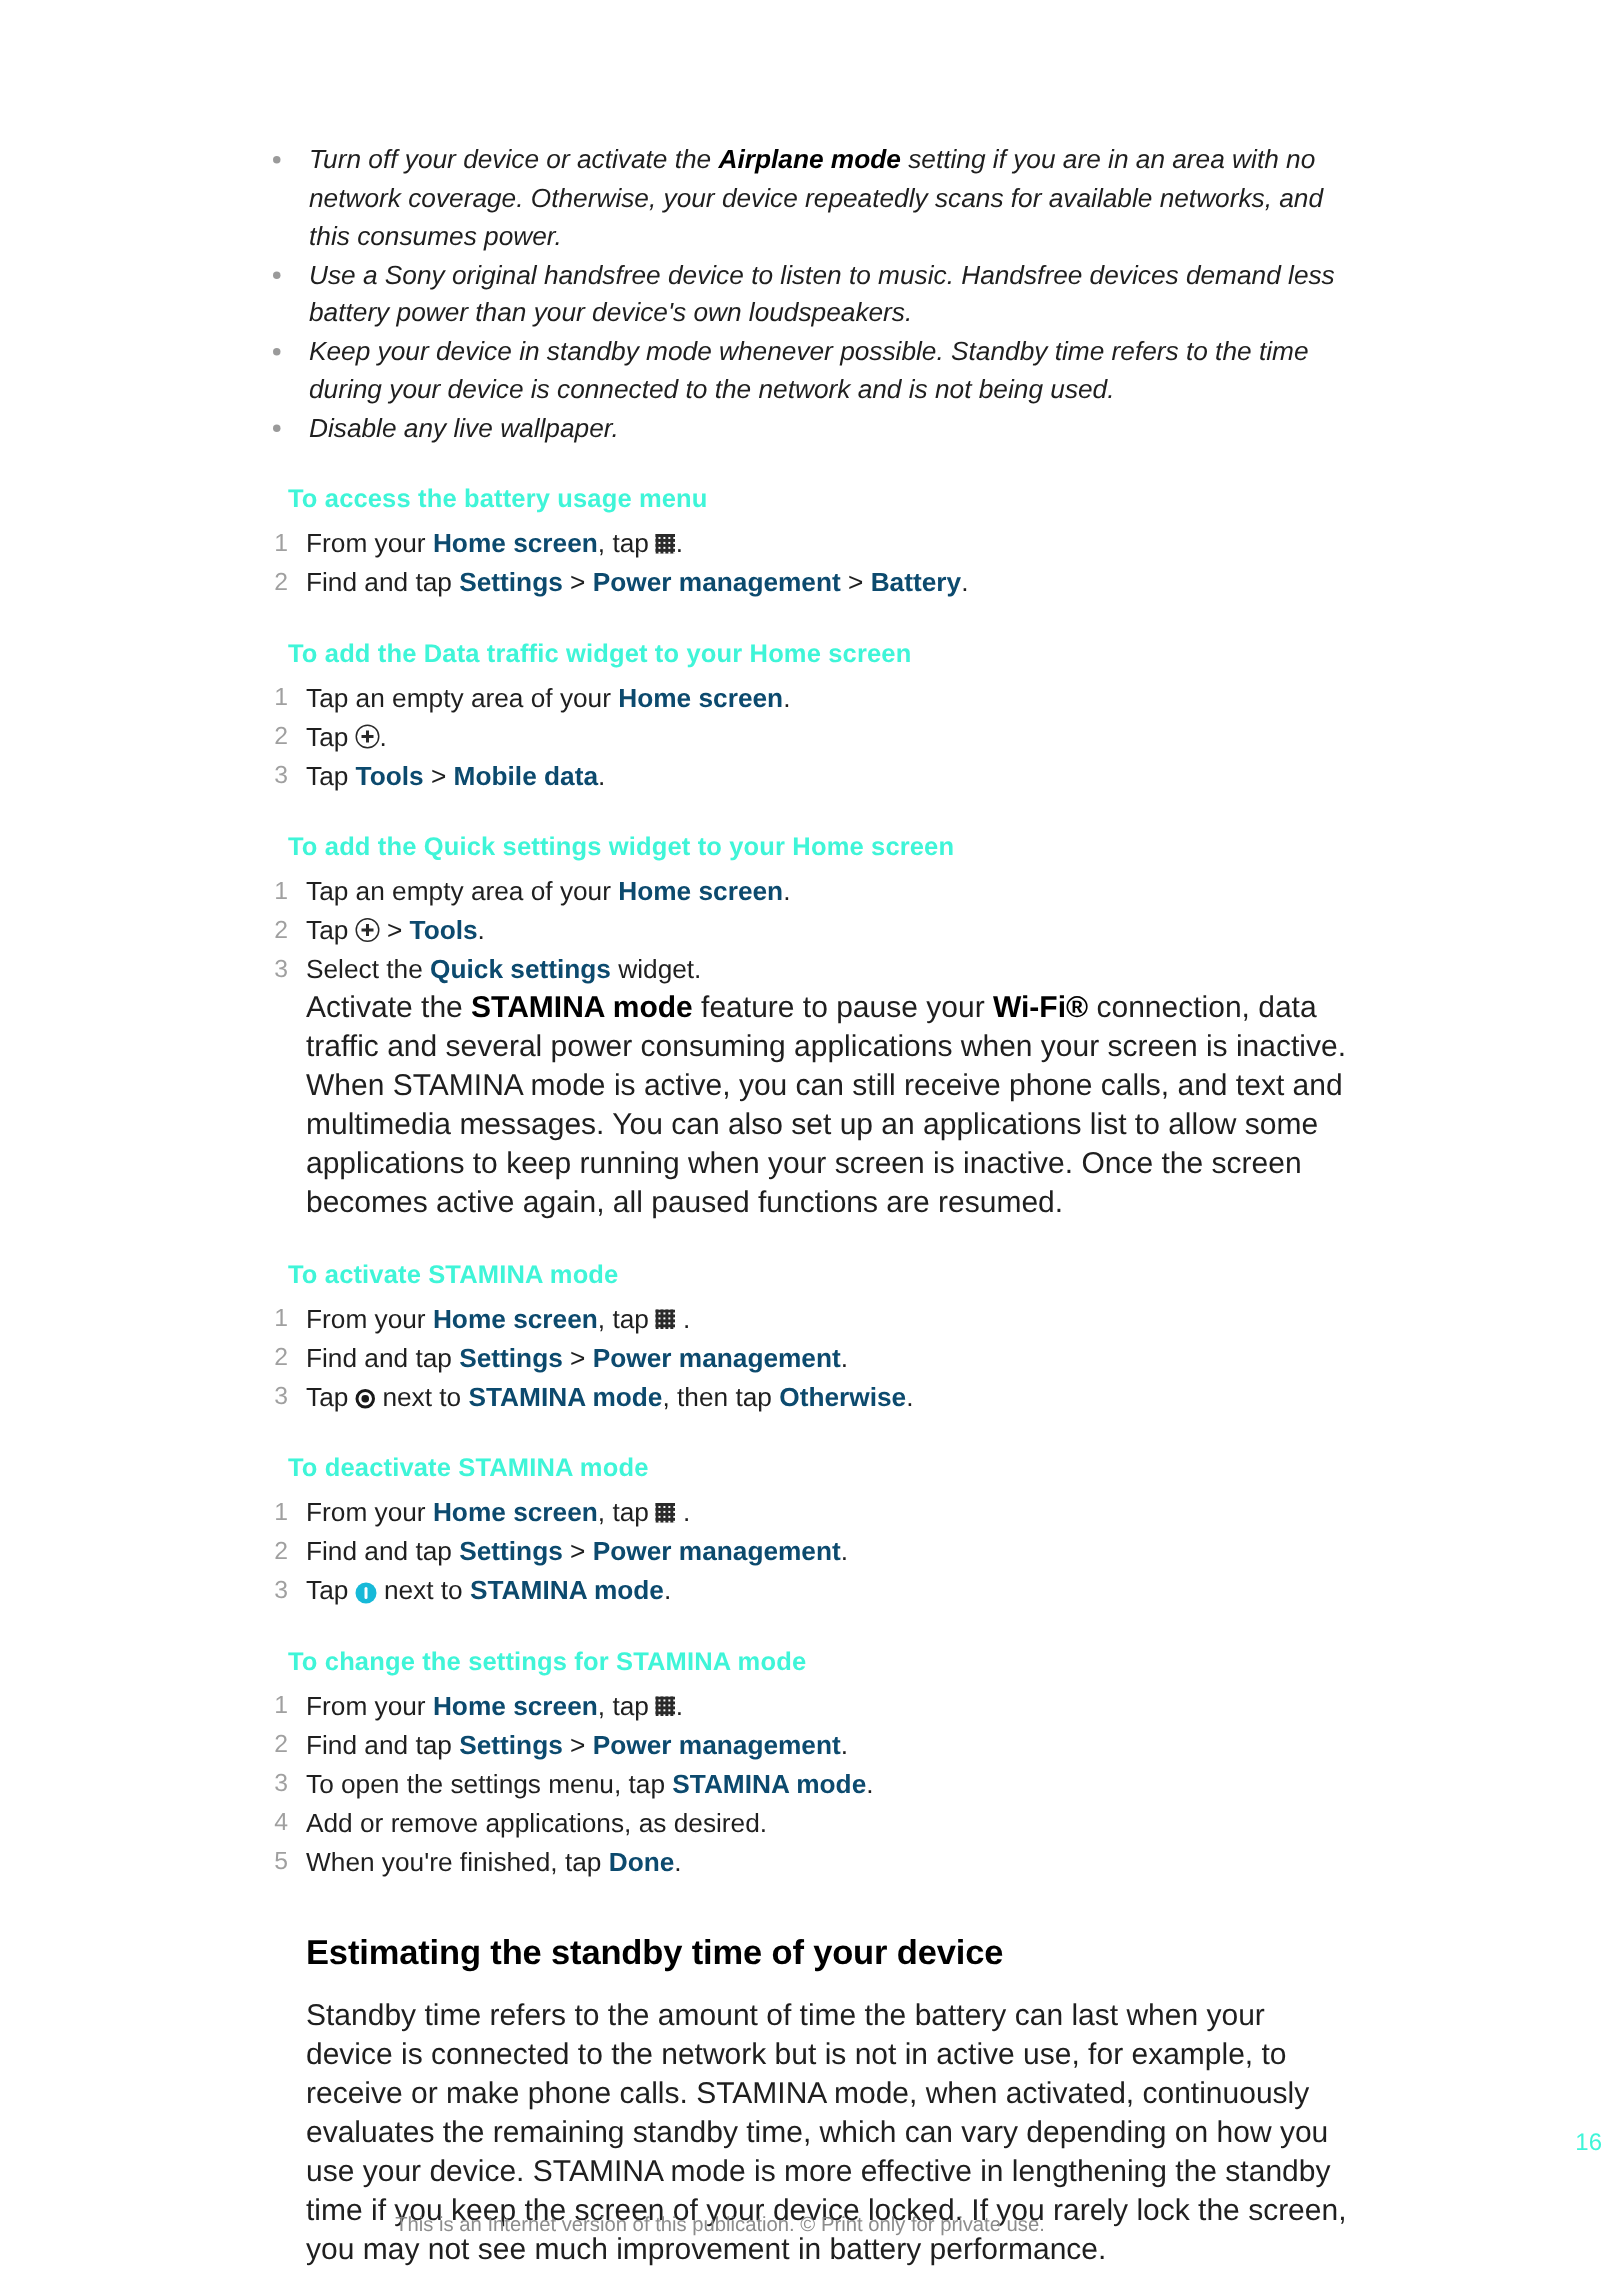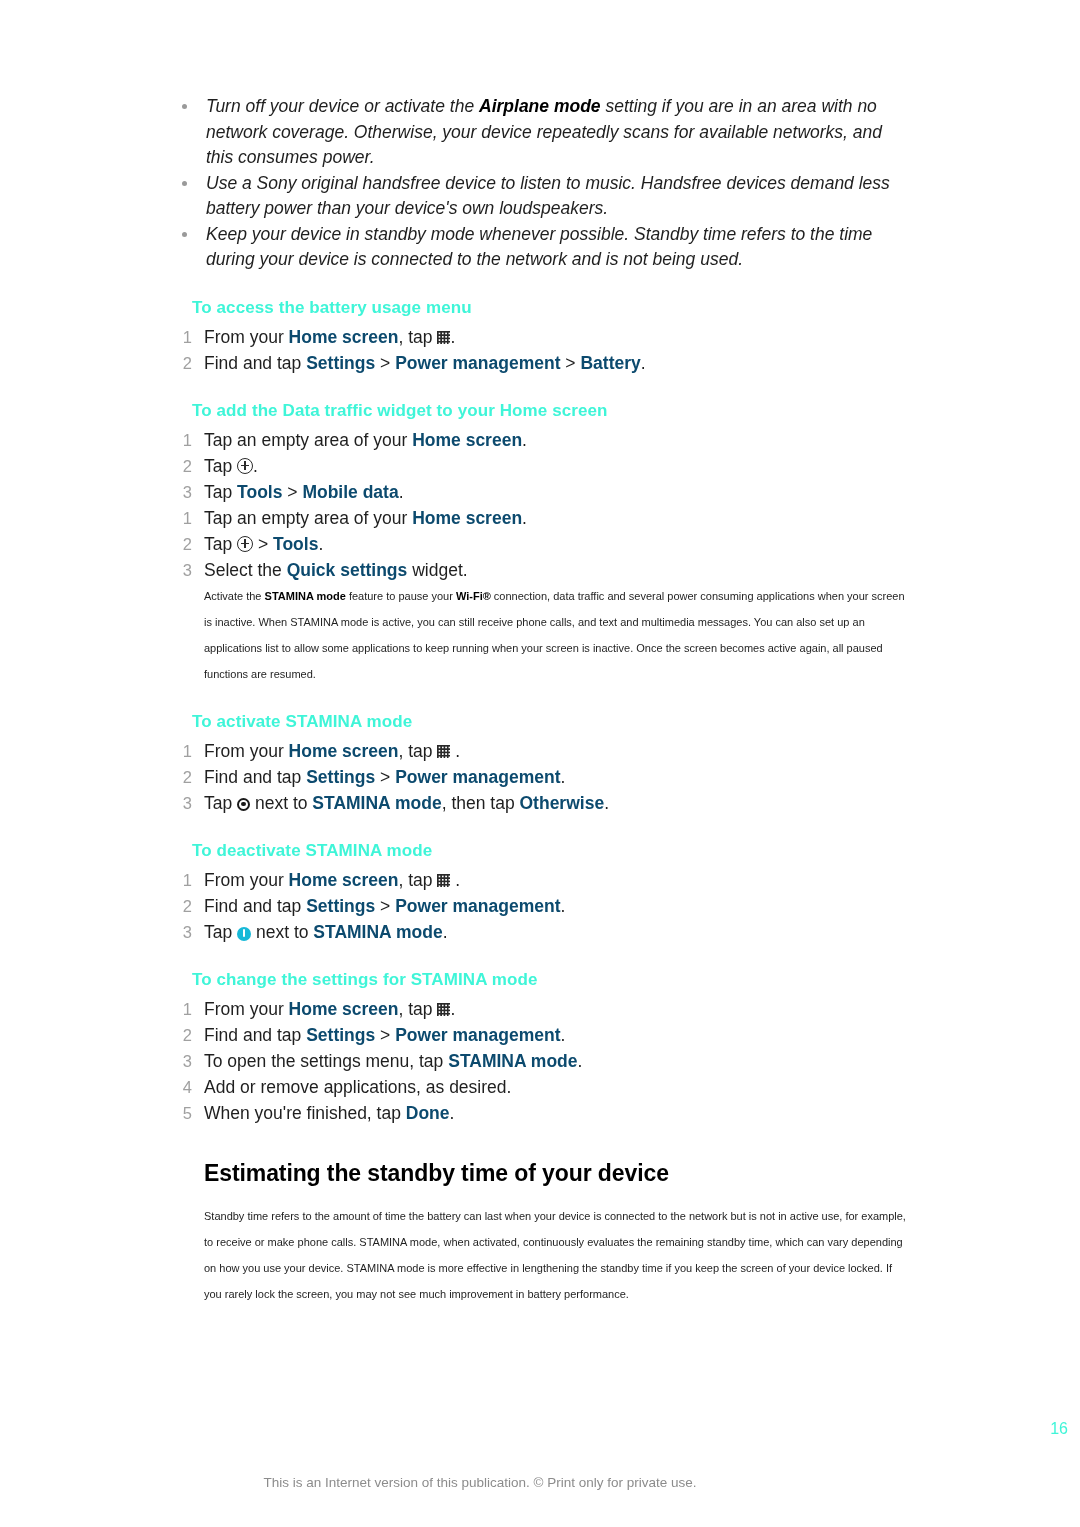--- a/index.html
+++ b/index.html
@@ -82,21 +82,21 @@
 
   
   .section-heading {
     font-size: 23px;
     font-weight: bold;
     color: #000;
     margin: 34px 0 16px 28px;
     letter-spacing: -0.1px;
   }
   .body-para {
-    font-size: 11px;
+    font-size: 20px;
     line-height: 26px;
     color: #1f1f1f;
     margin: 0 0 0 28px;
     width: 702px;
   }
   .body-para b { font-weight: bold; color: #000; }
 
   
   .icon-inline {
     display: inline-block;
@@ -187,34 +187,36 @@
 </head>
 <body>
 
 <div class="page">
   <div class="content">
 
     <ul class="bullets" id="tips-list">
         <li class="bullet-item"><span>Turn off your device or activate the </span><b>Airplane mode</b><span> setting if you are in an area with no network coverage. Otherwise, your device repeatedly scans for available networks, and this consumes power.</span></li>
         <li class="bullet-item"><span>Use a Sony original handsfree device to listen to music. Handsfree devices demand less battery power than your device's own loudspeakers.</span></li>
         <li class="bullet-item"><span>Keep your device in standby mode whenever possible. Standby time refers to the time during your device is connected to the network and is not being used.</span></li>
+        <li class="bullet-item"><span>Disable any live wallpaper.</span></li>
       </ul>
 
     <div id="top-procedures">
         <div class="proc-heading">To access the battery usage menu</div>
         <ol class="steps">
           <li class="step"><span class="num">1</span><span>From your </span><b>Home screen</b><span>, tap </span><span class="icon-inline icon-appdrawer"></span><span>.</span></li>
           <li class="step"><span class="num">2</span><span>Find and tap </span><b>Settings</b><span> &gt; </span><b>Power management</b><span> &gt; </span><b>Battery</b><span>.</span></li>
         </ol>
         <div class="proc-heading">To add the Data traffic widget to your Home screen</div>
         <ol class="steps">
           <li class="step"><span class="num">1</span><span>Tap an empty area of your </span><b>Home screen</b><span>.</span></li>
           <li class="step"><span class="num">2</span><span>Tap </span><span class="icon-inline icon-plus-circle"></span><span>.</span></li>
           <li class="step"><span class="num">3</span><span>Tap </span><b>Tools</b><span> &gt; </span><b>Mobile data</b><span>.</span></li>
         </ol>
+        <div class="proc-heading">To add the Quick settings widget to your Home screen</div>
         <ol class="steps">
           <li class="step"><span class="num">1</span><span>Tap an empty area of your </span><b>Home screen</b><span>.</span></li>
           <li class="step"><span class="num">2</span><span>Tap </span><span class="icon-inline icon-plus-circle"></span><span> &gt; </span><b>Tools</b><span>.</span></li>
           <li class="step"><span class="num">3</span><span>Select the </span><b>Quick settings</b><span> widget.</span></li>
         </ol>
       </div>
 
     <p class="body-para" id="stamina-para"><span>Activate the </span><b>STAMINA mode</b><span> feature to pause your </span><b>Wi-Fi®</b><span> connection, data traffic and several power consuming applications when your screen is inactive. When STAMINA mode is active, you can still receive phone calls, and text and multimedia messages. You can also set up an applications list to allow some applications to keep running when your screen is inactive. Once the screen becomes active again, all paused functions are resumed.</span></p>
 
     <div id="stamina-procedures">

